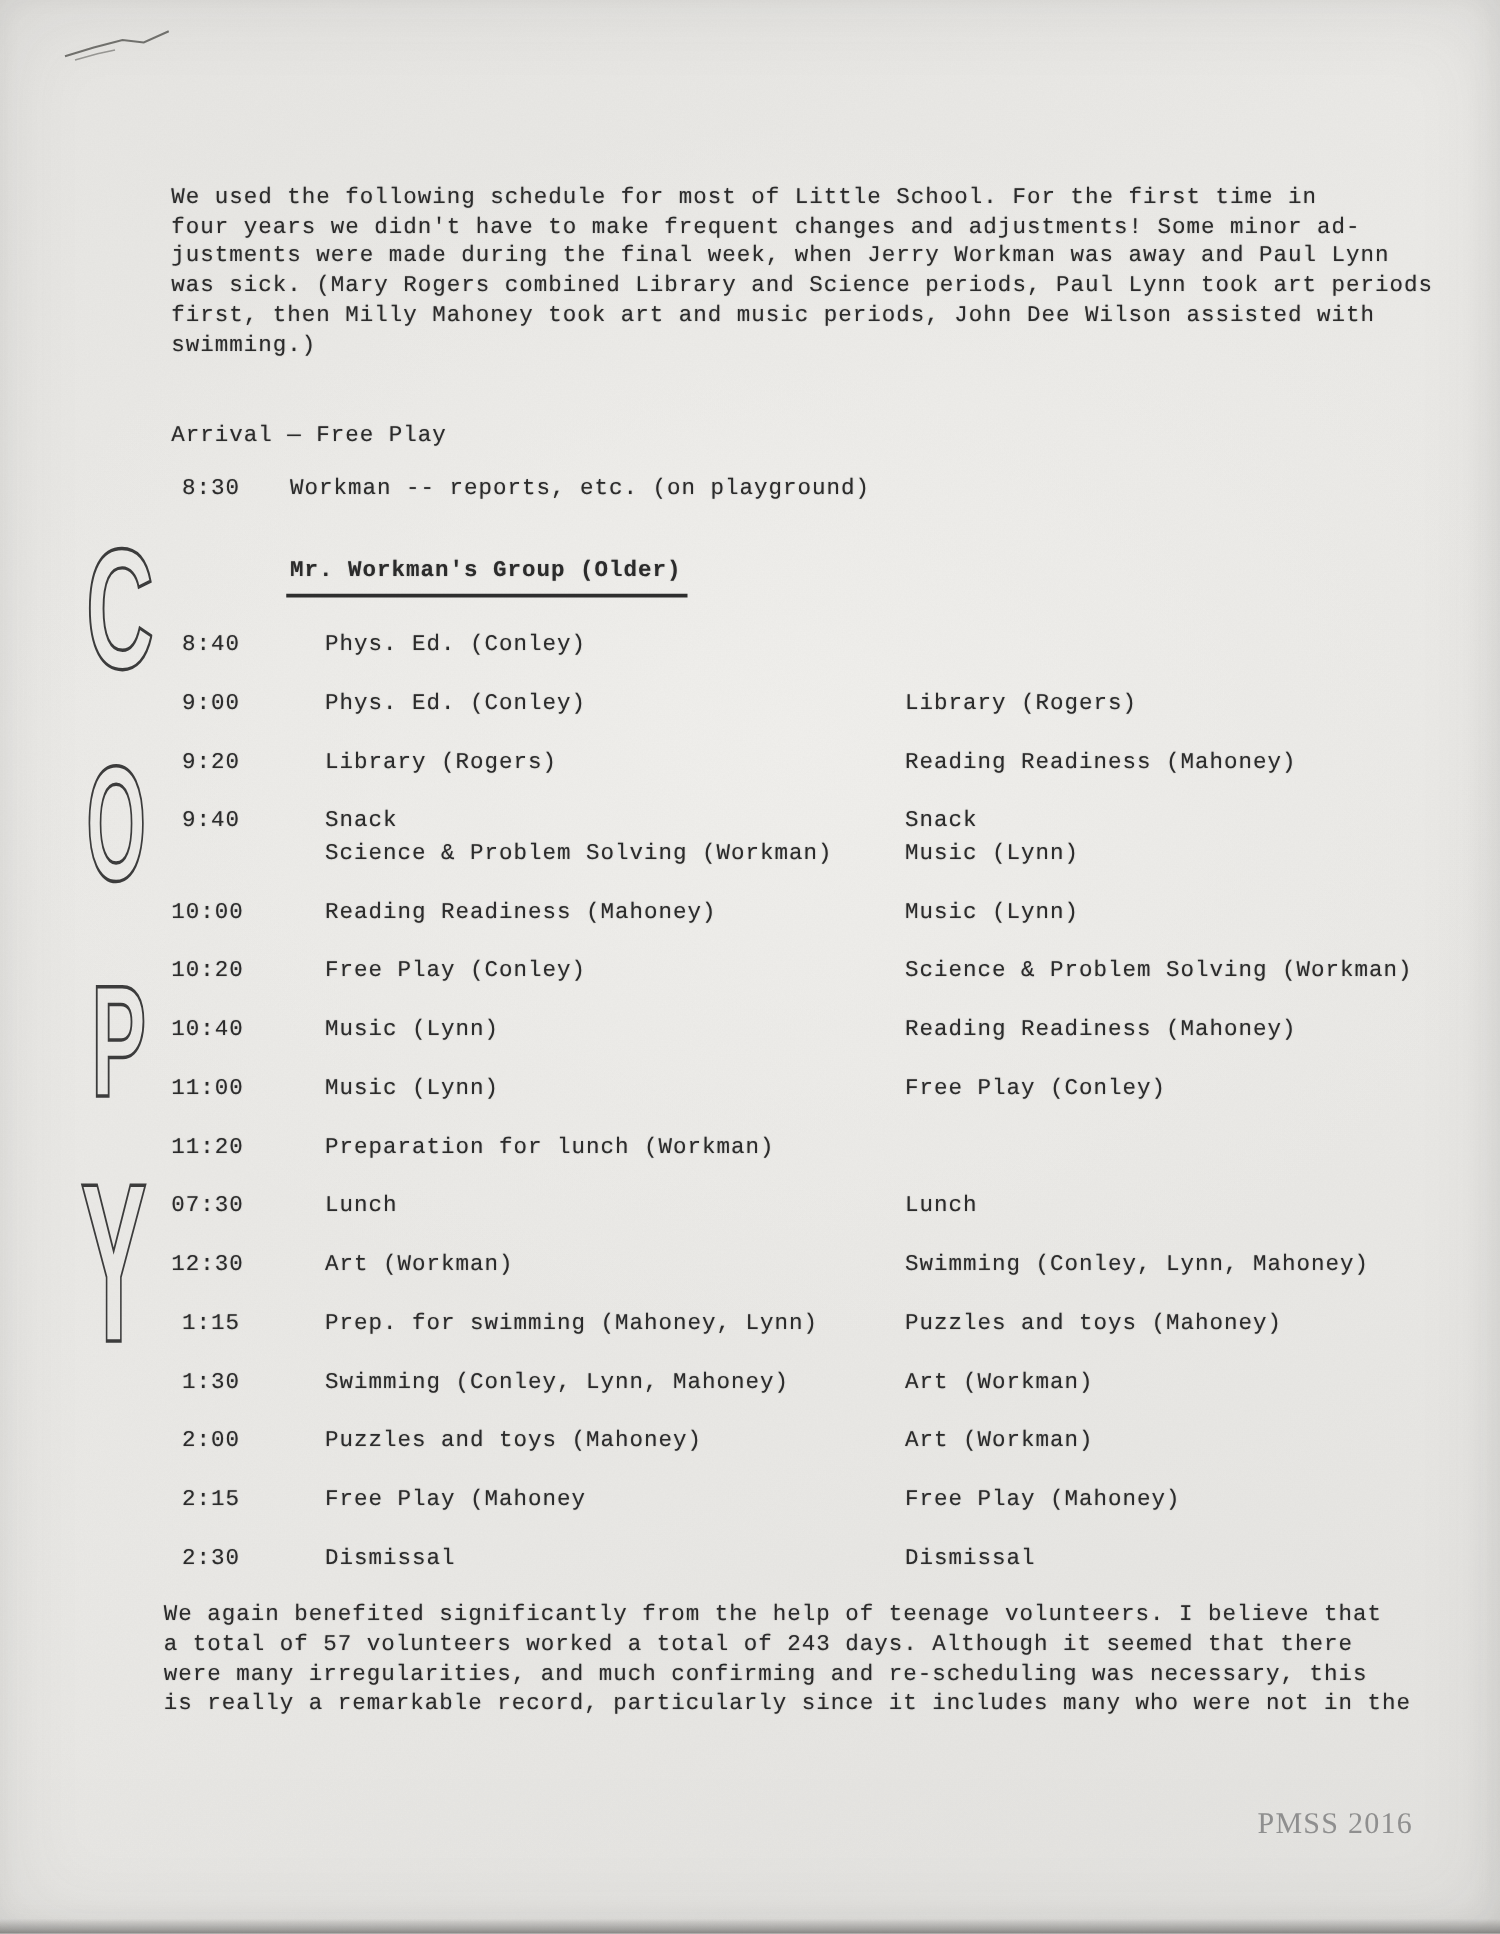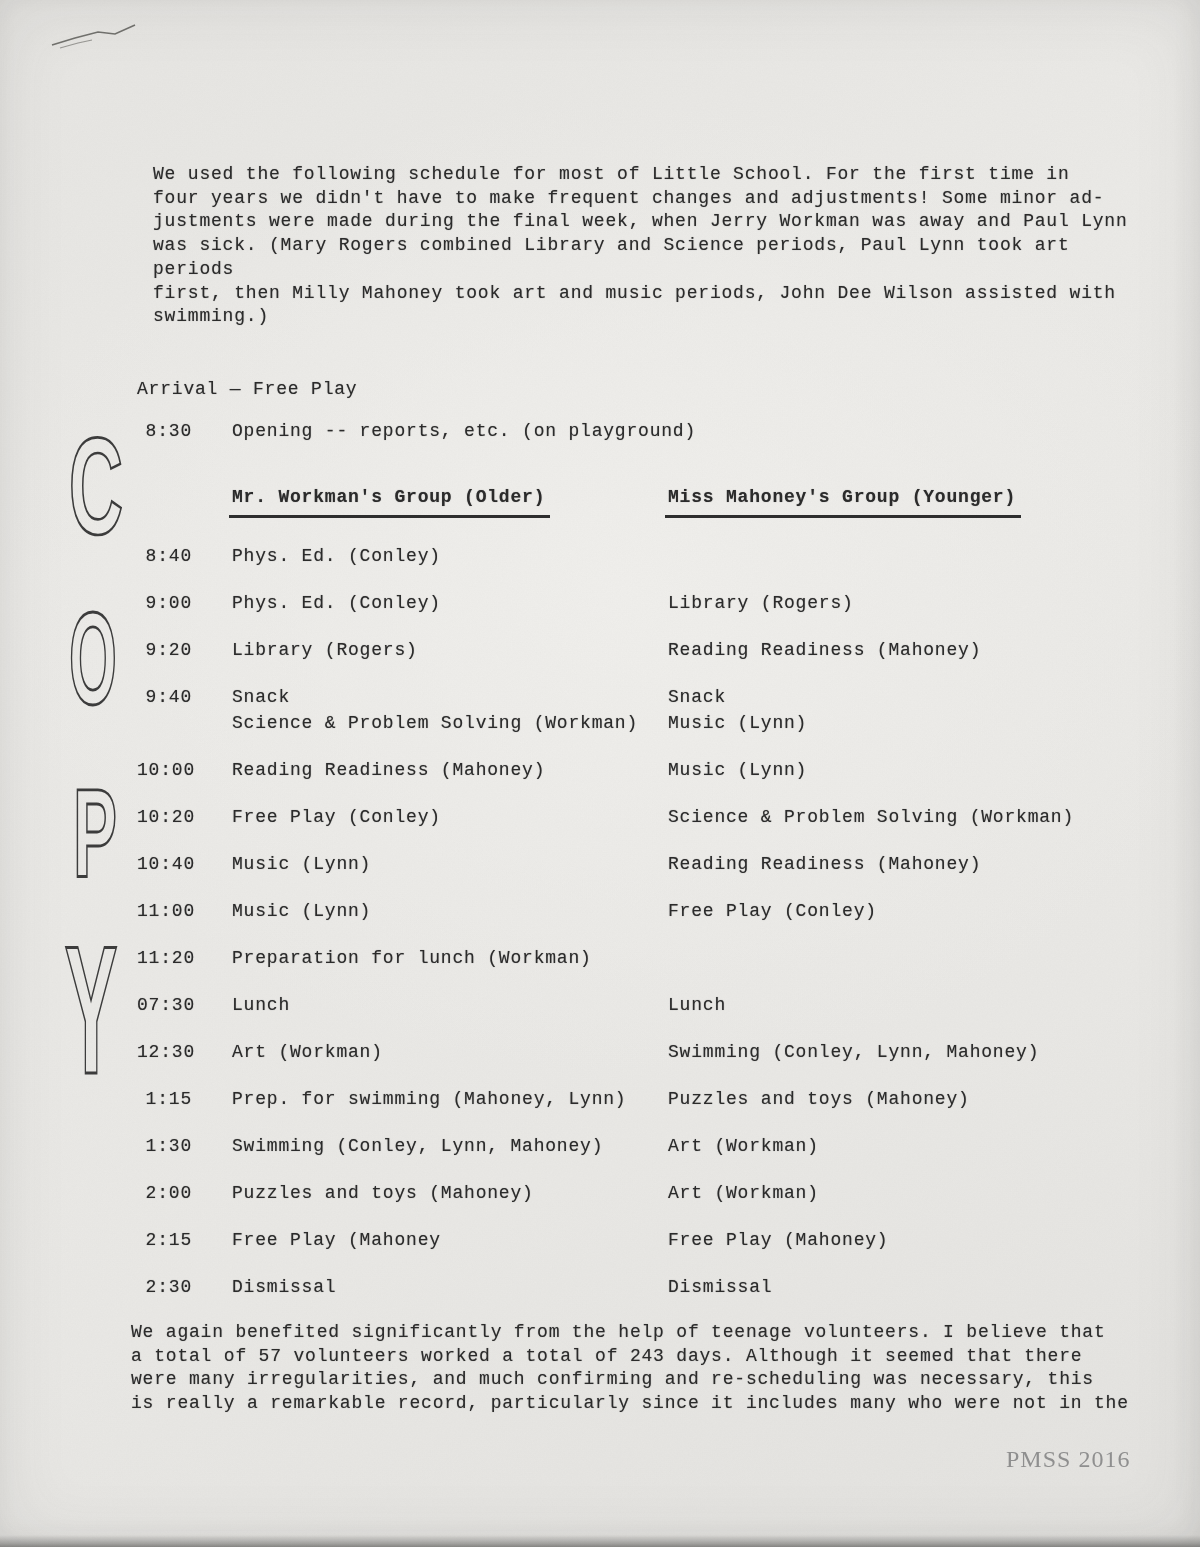--- a/index.html
+++ b/index.html
@@ -19,40 +19,40 @@
   }
   .grain{position:absolute;left:0;top:0;pointer-events:none;}
   .crease-scratch{position:absolute;left:40px;top:10px;pointer-events:none;}
   .bottom-edge{
     position:absolute;left:0;bottom:0;width:100%;height:12px;
     background:linear-gradient(rgba(0,0,0,0), rgba(70,70,68,0.35) 70%, rgba(70,70,68,0.55));
   }
 
   
   .typed{letter-spacing:0.8px;text-shadow:0 0 1px rgba(43,43,43,0.45);}
-  .para{white-space:pre-line;font-size:18px;line-height:23.7px;margin:16px;}
+  .para{white-space:pre-line;font-size:18px;line-height:23.7px;margin:0;}
 
   .content{position:absolute;left:137px;top:147px;width:1030px;}
 
   .arrival{font-size:18px;line-height:24px;margin-top:48px;}
 
   .sched-grid{display:grid;grid-template-columns:95px 436px auto;}
   .time-cell{text-align:right;padding-right:40px;white-space:nowrap;}
   .opening-row{margin-top:18px;font-size:18px;line-height:24px;}
   .opening-row .opening-text{grid-column:2 / span 2;}
 
   .header-row{margin-top:42px;font-size:18px;line-height:24px;}
   .col-header{justify-self:start;}
   .col-header .ul{
     display:inline-block;border-bottom:3px solid #2e2e2e;
     padding:0 5px 6px 3px;margin-left:-3px;font-weight:bold;
   }
 
   .rows{margin-top:25px;font-size:18px;}
-  .srow{margin-bottom:21px;line-height:26px;}
+  .srow{margin-bottom:21px;line-height:26px;gap:28px;}
   .activity{white-space:pre-line;}
 
   .closing{margin-top:5px;margin-left:-6px;}
 
   
   .wm{position:absolute;pointer-events:none;}
   .wm text{
     font-family:"Liberation Sans","DejaVu Sans",sans-serif;
     font-weight:bold;fill:none;stroke:#3c3c3c;stroke-width:2.2px;
   }
@@ -113,27 +113,26 @@
 four years we didn't have to make frequent changes and adjustments!  Some minor ad-
 justments were made during the final week, when Jerry Workman was away and Paul Lynn
 was sick.  (Mary Rogers combined Library and Science periods, Paul Lynn took art periods
 first, then Milly Mahoney took art and music periods, John Dee Wilson assisted with
 swimming.)</p>
 
     <div class="arrival">Arrival — Free Play</div>
 
     <div class="sched-grid opening-row">
       <div class="time-cell">8:30</div>
-      <div class="opening-text">Opening -- reports, etc.  (on playground)</div>
+      <div class="opening-text">Workman -- reports, etc.  (on playground)</div>
     </div>
 
     <div class="sched-grid header-row">
       <div></div>
       <div class="col-header"><span class="ul">Mr. Workman's Group (Older)</span></div>
-      <div class="col-header"><span class="ul">Miss Mahoney's Group (Younger)</span></div>
     </div>
 
     <div class="rows">
       <div class="sched-grid srow">
         <div class="time-cell">8:40</div>
         <div class="activity">Phys. Ed. (Conley)</div>
       </div>
       <div class="sched-grid srow">
         <div class="time-cell">9:00</div>
         <div class="activity">Phys. Ed. (Conley)</div>

